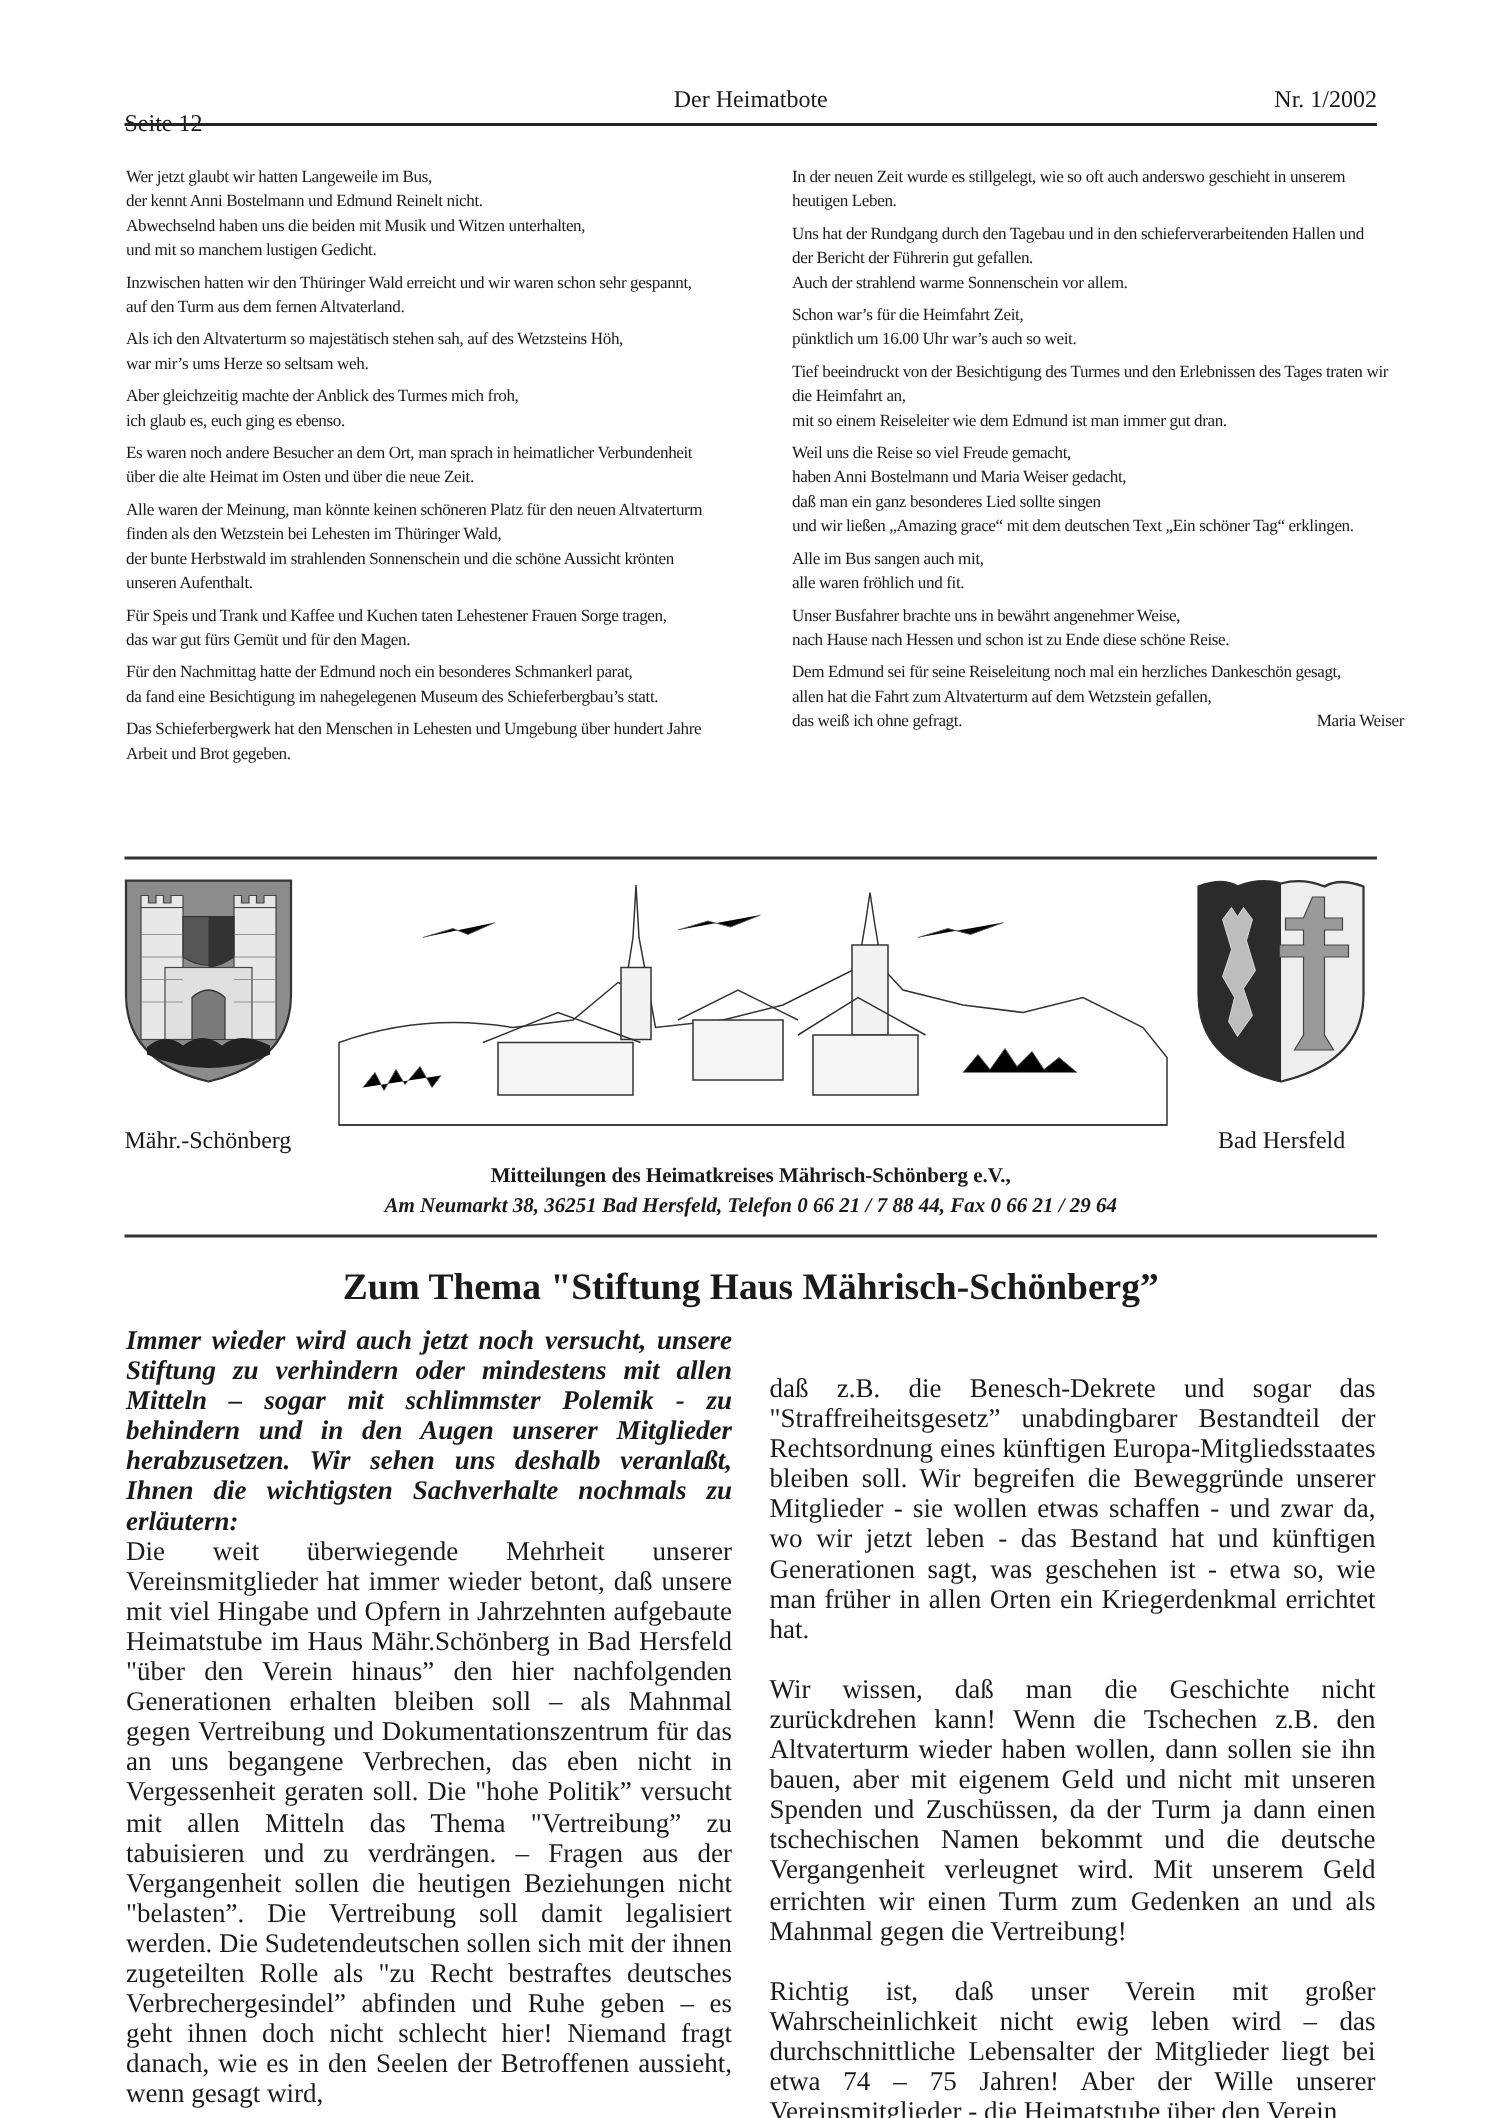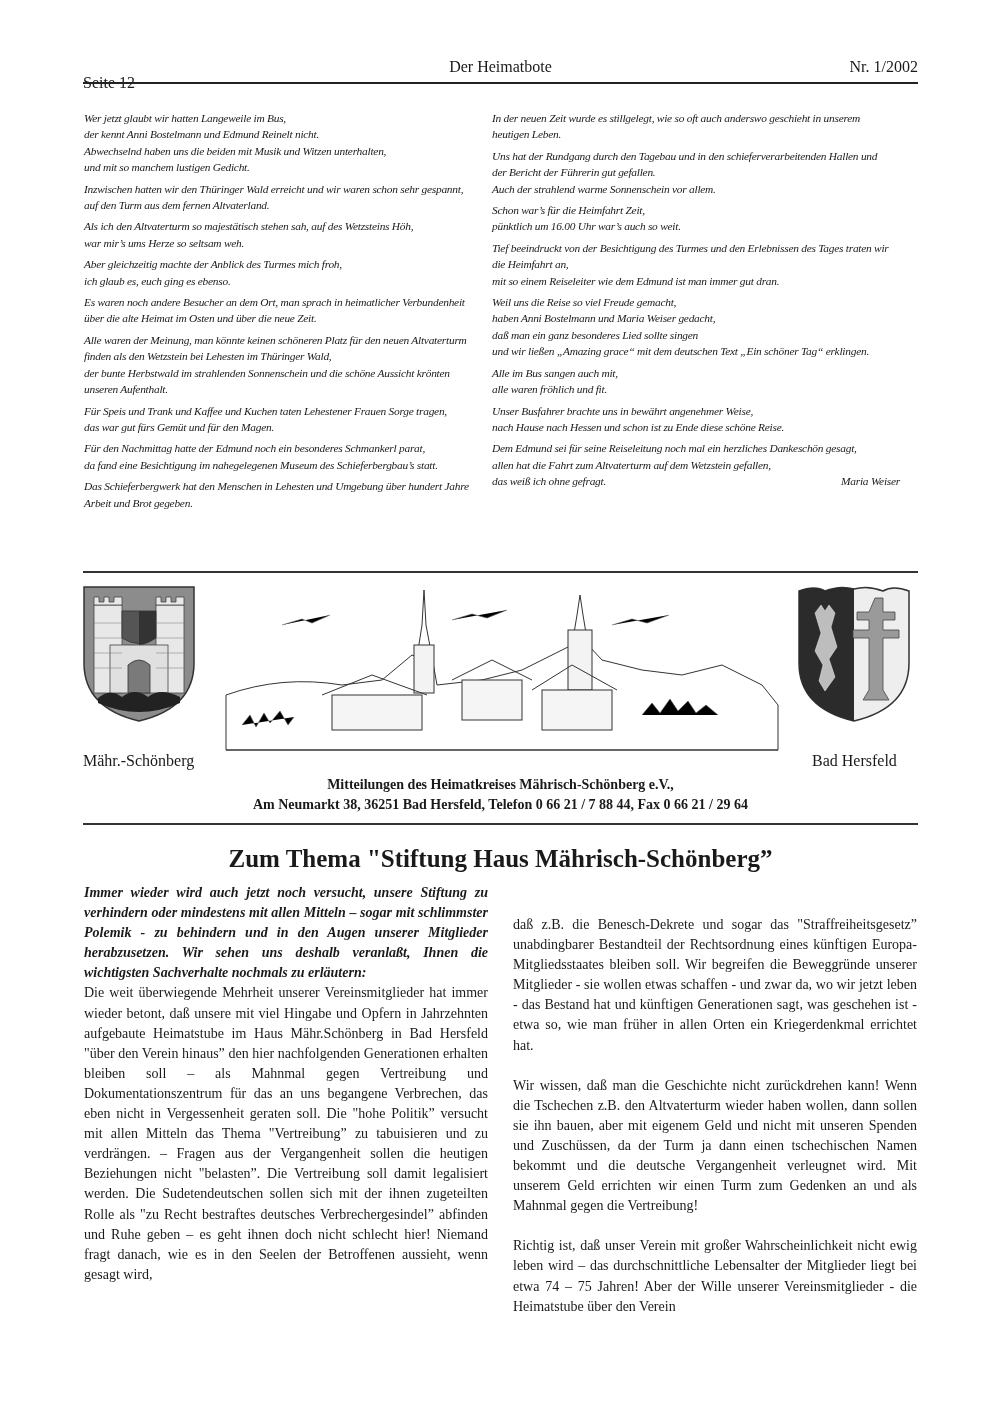--- a/index.html
+++ b/index.html
@@ -4,41 +4,41 @@
 <style>
   html, body { margin: 0; padding: 0; background: #ffffff; }
   body { width: 1000px; height: 1412px; position: relative; overflow: hidden; color: #1a1a1a; font-family: "Liberation Serif", "DejaVu Serif", serif; }
 
   .header { position: absolute; left: 83px; top: 58px; width: 835px; height: 24px; font-size: 16px; }
   .header .left { position: absolute; left: 0; top: 16px; }
   .header .center { position: absolute; left: 0; right: 0; text-align: center; top: 0; }
   .header .right { position: absolute; right: 0; top: 0; }
   .header-rule { position: absolute; left: 83px; top: 82px; width: 835px; height: 2px; background: #222; }
 
-  .poem-col { position: absolute; top: 110px; font-style: italic; font-size: 11.4px; line-height: 16.4px; letter-spacing: -0.25px; }
+  .poem-col { position: absolute; top: 110px; font-size: 11.4px; line-height: 16.4px; letter-spacing: -0.25px; }
   .poem-col.left { left: 84px; width: 412px; }
-  .poem-col.right { left: 492px; width: 410px; }
+  .poem-col.right { left: 528px; width: 410px; }
   .stanza { margin: 0 0 5px 0; }
   .stanza .line { display: block; white-space: nowrap; }
   .signature-row { position: relative; }
   .signature { position: absolute; right: 2px; top: 0; }
 
   .rule { position: absolute; left: 83px; width: 835px; height: 1.5px; background: #333; }
 
   .crest { position: absolute; }
   .crest-left { left: 80px; top: 583px; width: 118px; height: 140px; }
   .crest-right { left: 795px; top: 583px; width: 118px; height: 140px; }
   .crest-caption { position: absolute; font-size: 16px; }
   .town-sketch { position: absolute; left: 222px; top: 585px; width: 560px; height: 170px; }
 
   .masthead { position: absolute; left: 83px; width: 835px; text-align: center; font-weight: bold; font-size: 14px; line-height: 20px; }
 
   .article-title { position: absolute; left: 83px; top: 845px; width: 835px; text-align: center; font-weight: bold; font-size: 25px; }
 
-  .article-col { position: absolute; top: 883px; width: 404px; font-size: 14px; line-height: 20.1px; text-align: justify; }
+  .article-col { position: absolute; top: 883px; width: 404px; font-size: 18px; line-height: 20.1px; text-align: justify; }
   .article-col.left { left: 84px; }
   .article-col.right { left: 513px; margin-top: 32px; }
   .lead { font-weight: bold; font-style: italic; }
   .u { }
   .para-gap { height: 20px; }
 </style>
 </head>
 <body>
 
 <div class="header">
@@ -180,21 +180,21 @@
 
 <svg class="crest crest-right" viewBox="0 0 118 140">
   <path d="M4 8 Q20 2 30 8 Q45 2 59 6 Q73 2 88 8 Q98 2 114 8 V80 Q114 125 59 138 Q4 125 4 80 Z" fill="#eeeeee" stroke="#333" stroke-width="1.5"></path>
   <path d="M4 8 Q20 2 30 8 Q45 2 59 6 V138 Q4 125 4 80 Z" fill="#2b2b2b"></path>
   <path d="M20 30 l6 -8 l4 6 l4 -6 l6 8 l-4 14 l6 20 l-8 12 l6 18 l-10 14 l-6 -10 l4 -16 l-8 -14 l6 -18 Z" fill="#bdbdbd" stroke="#eee" stroke-width="0.5"></path>
   <path d="M80 15 h8 v14 h12 v8 h-12 v10 h16 v8 h-16 v52 l6 10 h-26 l6 -10 v-52 h-16 v-8 h16 v-10 h-12 v-8 h12 Z" fill="#9a9a9a" stroke="#444" stroke-width="0.8"></path>
 </svg>
 <div class="crest-caption" style="left:812px; top:752px;">Bad Hersfeld</div>
 
 <div class="masthead" style="top:775px;">Mitteilungen des Heimatkreises Mährisch-Schönberg e.V.,</div>
-<div class="masthead" style="top:795px;">Am Neumarkt 38, 36251 Bad Hersfeld, Telefon 0 66 21 / 7 88 44, Fax 0 66 21 / 29 64</div>
+<div class="masthead" style="top:795px;font-style:italic;">Am Neumarkt 38, 36251 Bad Hersfeld, Telefon 0 66 21 / 7 88 44, Fax 0 66 21 / 29 64</div>
 <div class="rule" style="top:823px;"></div>
 
 <div class="article-title">Zum Thema "Stiftung Haus Mährisch-Schönberg”</div>
 
 <div class="article-col left">
   <div class="lead">Immer wieder wird auch jetzt noch versucht, unsere Stiftung zu verhindern oder mindestens mit allen Mitteln – sogar mit schlimmster Polemik - zu behindern und in den Augen unserer Mitglieder herabzusetzen. Wir sehen uns deshalb veranlaßt, Ihnen die wichtigsten Sachverhalte nochmals zu erläutern:</div>
   <div><span>Die weit überwiegende Mehrheit unserer Vereinsmitglieder hat immer wieder betont, daß </span><span class="u">unsere mit viel Hingabe und Opfern in Jahrzehnten aufgebaute Heimatstube im Haus Mähr.Schönberg in Bad Hersfeld "über den Verein hinaus” den hier nachfolgenden Generationen erhalten bleiben soll</span><span> – als Mahnmal gegen Vertreibung und Dokumentationszentrum für das an uns begangene Verbrechen, das eben nicht in Vergessenheit geraten soll.  Die "hohe Politik” versucht mit allen Mitteln das Thema "Vertreibung” zu tabuisieren und zu verdrängen. – Fragen aus der Vergangenheit sollen die heutigen Beziehungen nicht "belasten”. Die Vertreibung soll damit legalisiert werden. Die Sudetendeutschen sollen sich mit der ihnen zugeteilten Rolle als "zu Recht bestraftes deutsches Verbrechergesindel” abfinden und Ruhe geben – es geht ihnen doch nicht schlecht hier! Niemand fragt danach, wie es in den Seelen der Betroffenen aussieht, wenn gesagt wird,</span></div>
 </div>
 
 <div class="article-col right">

